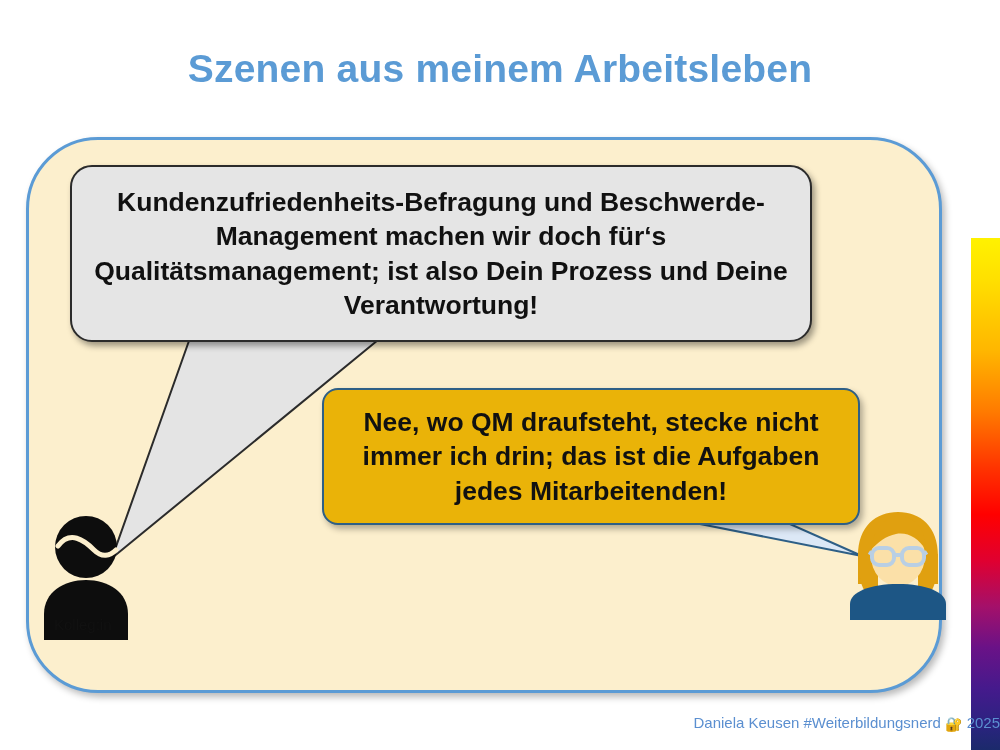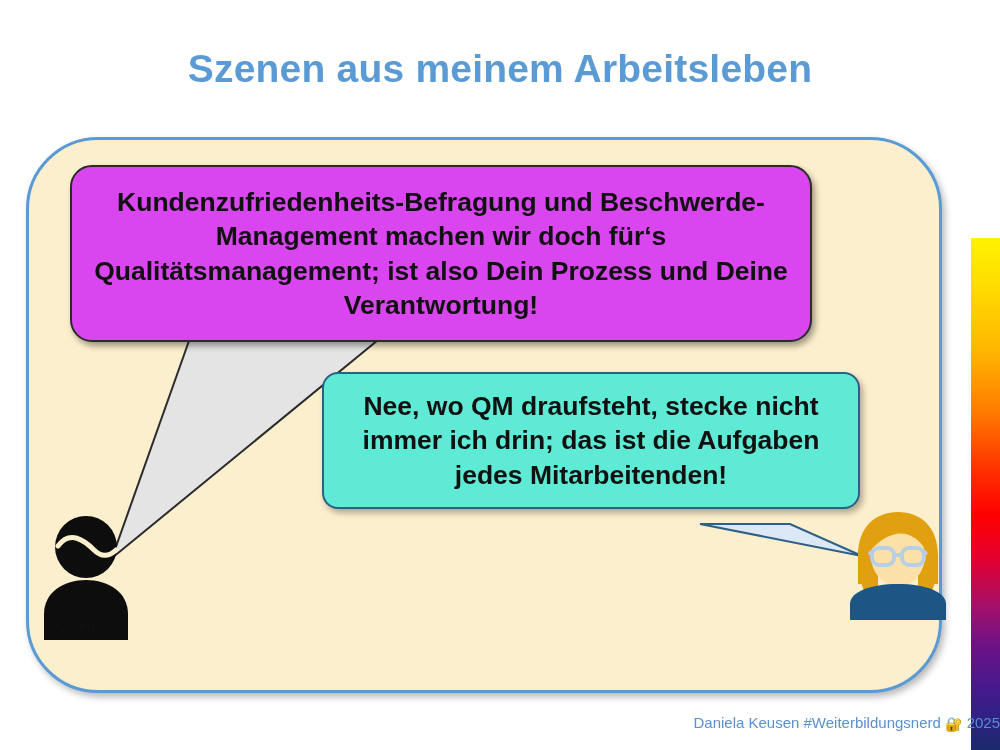--- a/index.html
+++ b/index.html
@@ -52,34 +52,34 @@
     text-align: center;
     display: flex;
     align-items: center;
     justify-content: center;
   }
   .bubble-gray {
     left: 70px;
     top: 165px;
     width: 742px;
     height: 177px;
-    background: #d946ef;
+    background: #e5e5e5;
     border: 2px solid #2b2b2b;
     border-radius: 22px;
     font-size: 26.5px;
     line-height: 1.30;
     box-shadow: 3px 4px 6px rgba(0,0,0,0.38);
     z-index: 6;
   }
   .bubble-blue {
     left: 322px;
-    top: 372px;
+    top: 388px;
     width: 538px;
     height: 137px;
-    background: #5eead4;
+    background: #eab308;
     border: 2px solid #2E5F86;
     border-radius: 16px;
     font-size: 26.5px;
     line-height: 1.30;
     box-shadow: 3px 4px 6px rgba(0,0,0,0.30);
     z-index: 8;
   }
   .bubble-text { padding: 0 14px; }
 
   

